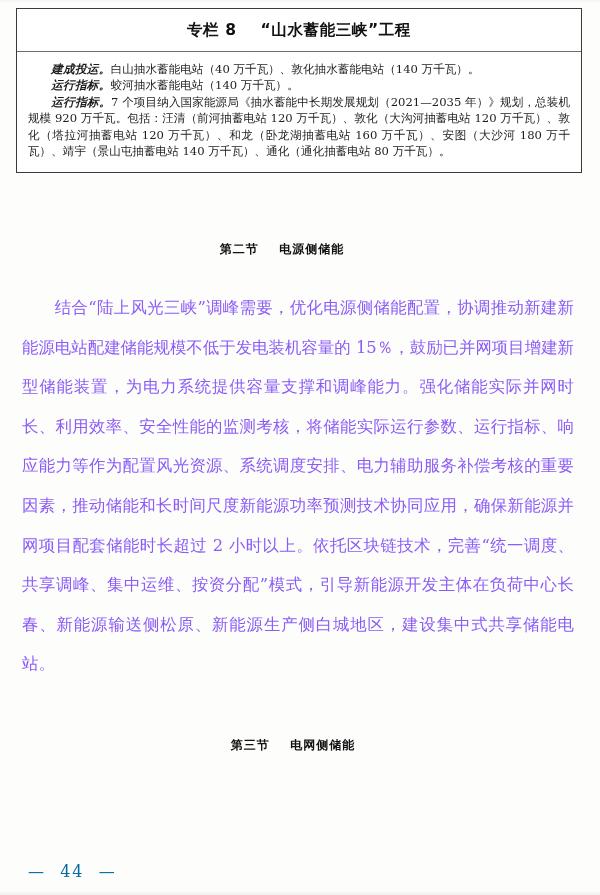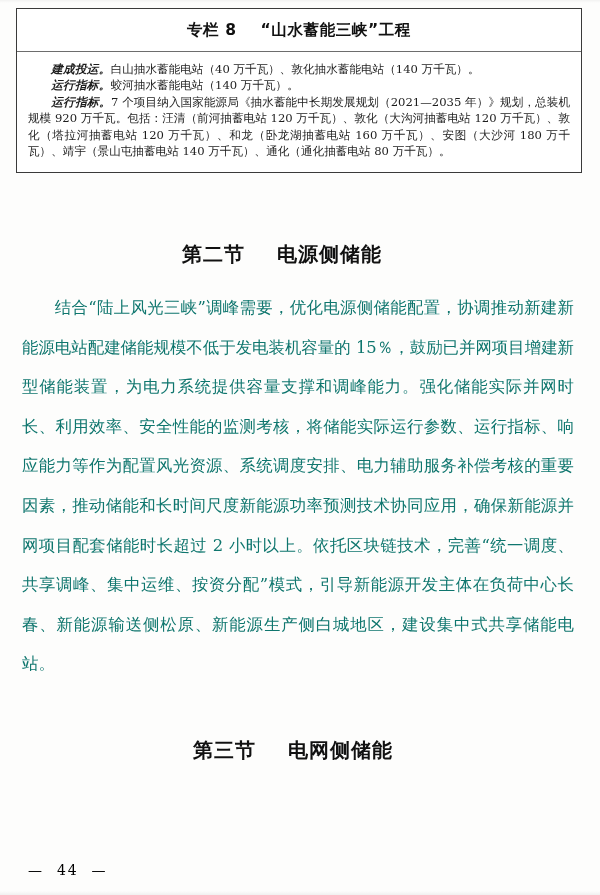--- a/index.html
+++ b/index.html
@@ -64,51 +64,51 @@
   }
 
   
   .section-heading {
     position: absolute;
     left: 0;
     width: 564px;
     text-align: center;
     font-family: "DejaVu Sans", sans-serif;
     font-weight: bold;
-    font-size: 20px;
+    font-size: 12px;
     letter-spacing: 1px;
     color: #111;
     white-space: pre;
   }
   #heading-2 { top: 241px; }
   #heading-3 { top: 737px; margin-left: 11px; }
 
   
   .body-para {
     position: absolute;
     left: 22px;
     width: 552px;
     font-size: 16.4px;
     line-height: 39.6px;
     text-align: justify;
     text-justify: inter-ideograph;
     text-indent: 2em;
-    color: #0f766e;
+    color: #8b5cf6;
     font-family: "DejaVu Serif", serif;
   }
   #para-power { top: 288px; }
   #para-grid  { top: 784px; }
 
   
   .footer {
     position: absolute;
     left: 28px;
     top: 862px;
-    font-size: 14px;
-    color: #000000;
+    font-size: 16px;
+    color: #0369a1;
     letter-spacing: 2px;
     font-family: "DejaVu Serif", serif;
     white-space: pre;
   }
 
   
   .edge-top {
     position: absolute; left: 0; top: 0; width: 600px; height: 3px;
     background: linear-gradient(to bottom, rgba(0,0,0,0.045), rgba(0,0,0,0));
   }

